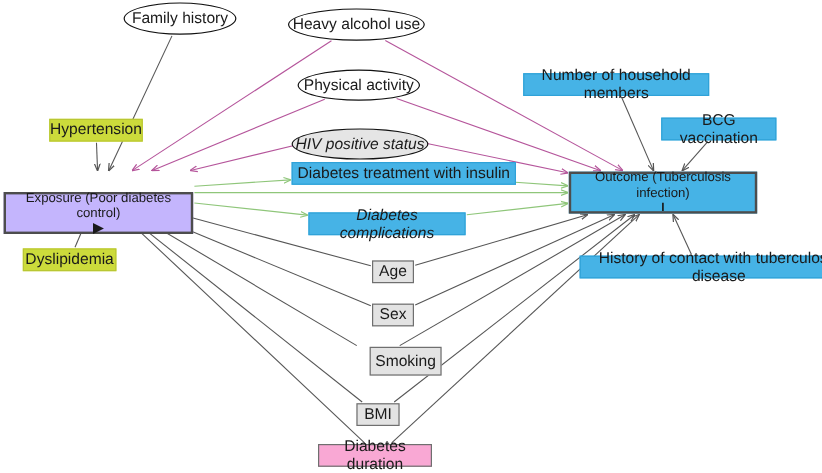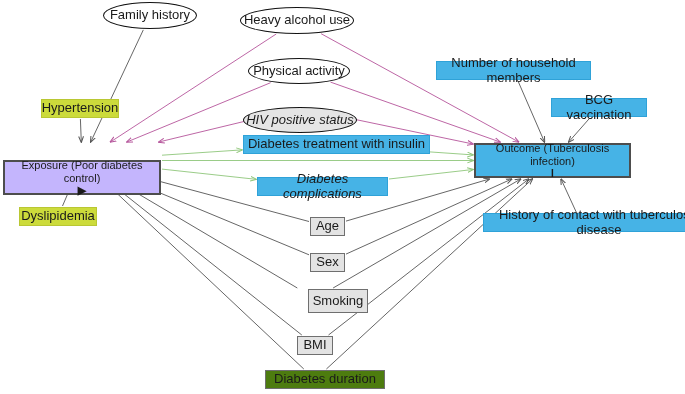--- a/index.html
+++ b/index.html
@@ -110,16 +110,16 @@
     </div>
     <div class="node rect confounder" style="left: 310px; top: 253px; width: 35px; height: 19px; background: rgb(227, 227, 227);">
       <span>Sex</span>
     </div>
     <div class="node rect confounder" style="left: 285px; top: 289px; width: 60px; height: 24px; background: rgb(227, 227, 227); margin-left: 23px;">
       <span>Smoking</span>
     </div>
     <div class="node rect confounder" style="left: 297px; top: 336px; width: 36px; height: 19px; background: rgb(227, 227, 227);">
       <span>BMI</span>
     </div>
-    <div class="node rect confounder" style="left: 265px; top: 370px; width: 120px; height: 19px; background: #4d7c0f;">
+    <div class="node rect confounder" style="left: 265px; top: 370px; width: 95px; height: 19px; background: #f9a8d4;">
       <span>Diabetes duration</span>
     </div>
   </div>
 
 </body></html>

